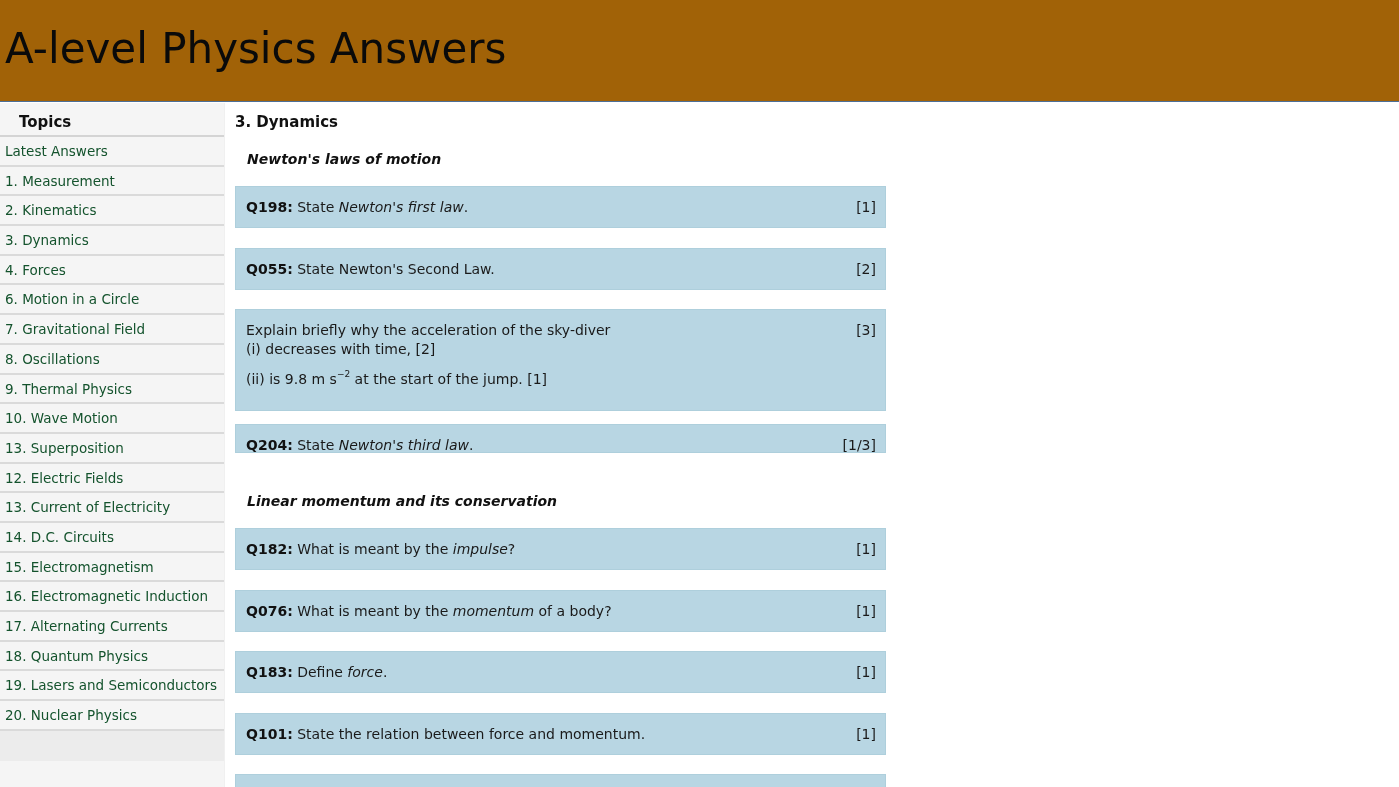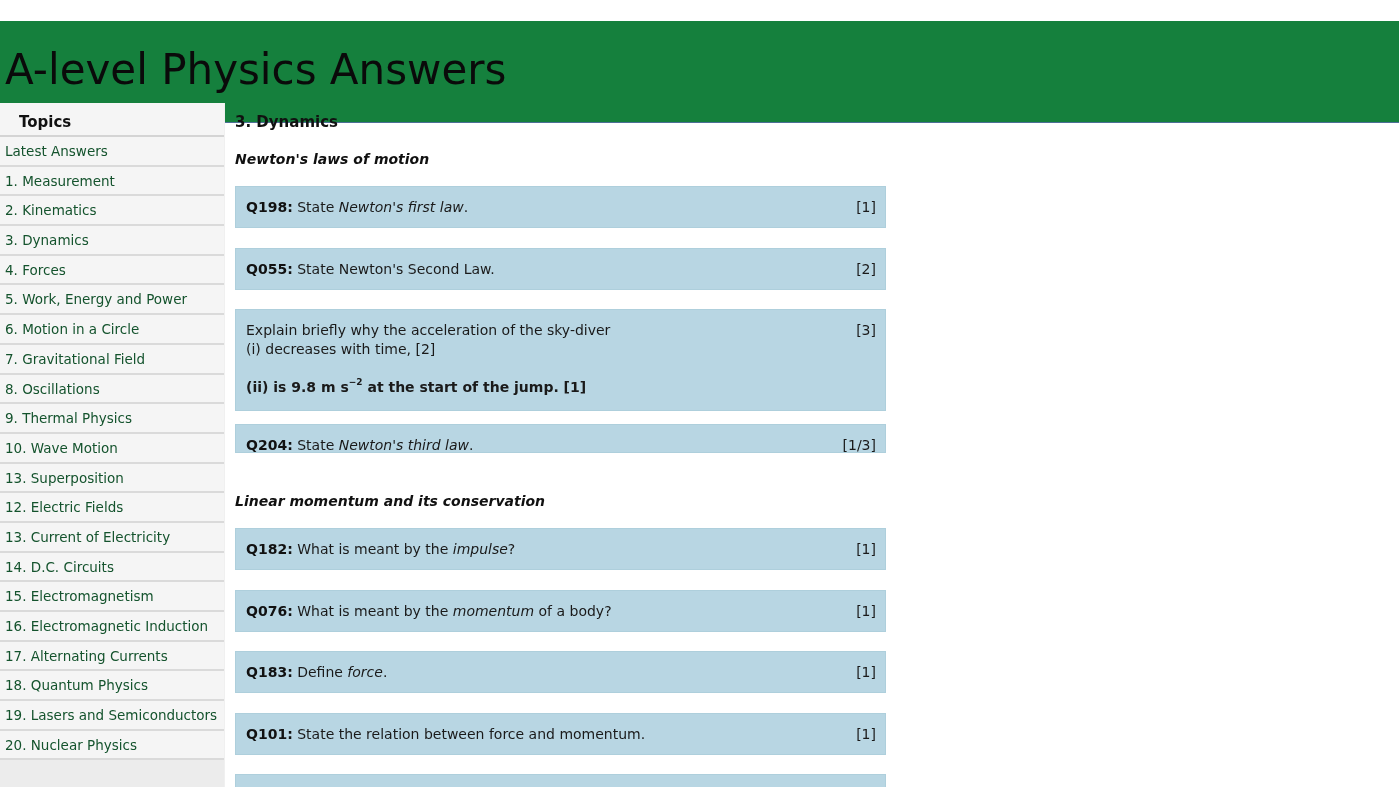--- a/index.html
+++ b/index.html
@@ -4,23 +4,22 @@
   <style>
     * { box-sizing: border-box; margin: 0; padding: 0; }
     html, body {
       width: 1399px; height: 787px; overflow: hidden;
       background: #ffffff;
       font-family: "DejaVu Sans", "Liberation Sans", sans-serif;
       color: #111111;
     }
     .header {
       position: absolute; left: 0; top: 0; width: 1399px; height: 102px;
-      background: #15803d;
+      background: #a16207;
       border-bottom: 1px solid #4d6f96;
-      margin-top: 21px;
     }
     .header-title {
       position: absolute; left: 5px; top: 24px;
       font-size: 42px; font-weight: normal; color: #0a0a0a;
       letter-spacing: 0px; white-space: nowrap;
       font-family: "DejaVu Sans", sans-serif;
     }
     .sidebar {
       position: absolute; left: 0; top: 103px; width: 225px; height: 684px;
       background: #f5f5f5;
@@ -41,56 +40,55 @@
       height: 30px; background: #ececec;
     }
     .main {
       position: absolute; left: 235px; top: 103px; width: 1164px; height: 684px;
     }
     .page-title {
       position: absolute; left: 0; top: 10px;
       font-size: 15px; font-weight: bold; color: #111; white-space: nowrap;
     }
     .section-heading {
-      position: absolute; left: 0;
+      position: absolute; left: 12px;
       font-size: 14px; font-weight: bold; font-style: italic; color: #111; white-space: nowrap;
     }
     .qbox {
       position: absolute; left: 0; width: 651px;
       background: #b8d6e3;
       border: 1px solid #aecfdc;
       padding: 11px 10px 0 10px;
       font-size: 14px; color: #1a1a1a; line-height: 18.5px;
       cursor: pointer;
     }
     .qbox .qid { font-weight: bold; color: #111; }
     .qbox .marks {
       position: absolute; right: 9px; top: 11px;
       font-size: 14px; color: #1a1a1a;
     }
     .qbox .qline { white-space: nowrap; }
-    .qbox .qline.sup-line { margin-top: 20px; font-weight: bold; }
+    .qbox .qline.sup-line { margin-top: 12px; }
     .qbox i { font-style: italic; }
     sup { font-size: 9px; vertical-align: 7px; line-height: 0; }
   </style>
 </head>
 <body>
 
 <div class="header">
   <div class="header-title">A-level Physics Answers</div>
 </div>
 
 <div class="sidebar">
   <div class="topics-header">Topics</div>
   <div class="side-item">Latest Answers</div>
   <div class="side-item">1. Measurement</div>
   <div class="side-item">2. Kinematics</div>
   <div class="side-item">3. Dynamics</div>
   <div class="side-item">4. Forces</div>
-  <div class="side-item">5. Work, Energy and Power</div>
   <div class="side-item">6. Motion in a Circle</div>
   <div class="side-item">7. Gravitational Field</div>
   <div class="side-item">8. Oscillations</div>
   <div class="side-item">9. Thermal Physics</div>
   <div class="side-item">10. Wave Motion</div>
   <div class="side-item">13. Superposition</div>
   <div class="side-item">12. Electric Fields</div>
   <div class="side-item">13. Current of Electricity</div>
   <div class="side-item">14. D.C. Circuits</div>
   <div class="side-item">15. Electromagnetism</div>

